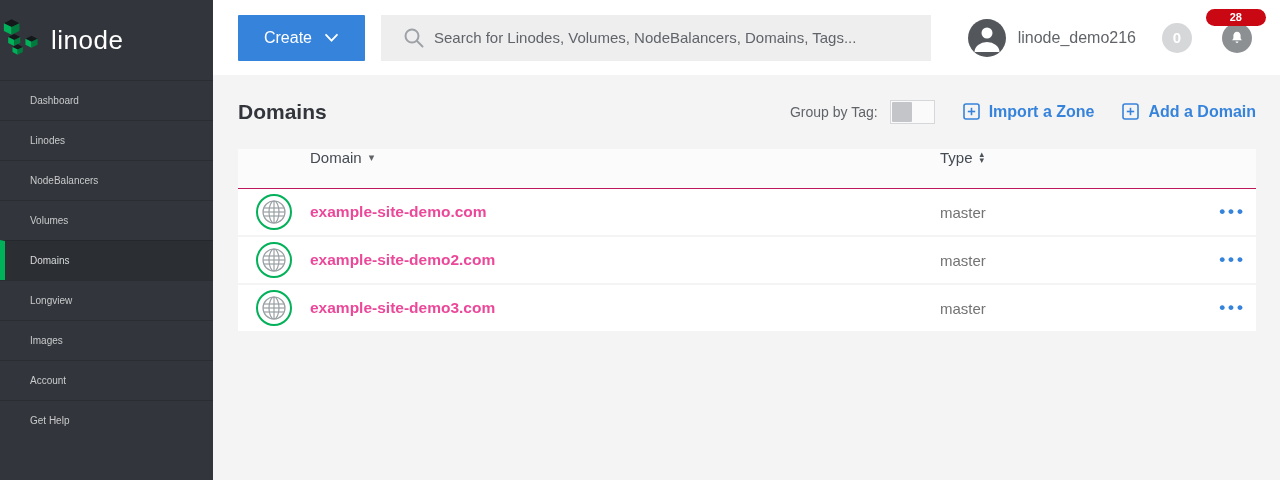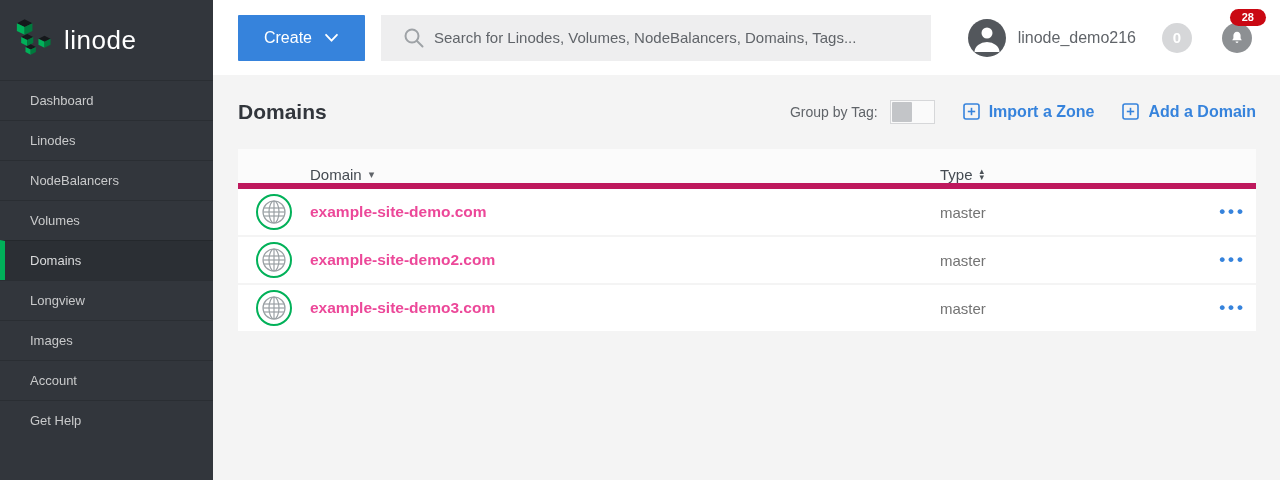--- a/index.html
+++ b/index.html
@@ -2,24 +2,24 @@
 <html><head>
 <meta charset="utf-8">
 <style>
   * { margin:0; padding:0; box-sizing:border-box; }
   html,body { width:1280px; height:480px; overflow:hidden;
     font-family:"Liberation Sans", sans-serif; }
   .app { width:1280px; height:480px; display:flex; background:#f4f4f4; }
 
   
   .sidebar { flex:0 0 213px; background:#32363c; height:480px; }
-  .logo { height:80px; display:flex; align-items:center; padding-left:16px; cursor:pointer; }
+  .logo { height:80px; display:flex; align-items:center; padding-left:3px; cursor:pointer; }
   .logo-text { color:#ffffff; font-size:26px; font-weight:500; letter-spacing:.5px; margin-left:10px; }
   .nav-item { height:40px; display:flex; align-items:center; padding-left:30px;
-    color:#c9cacb; font-size:13px; border-top:1px solid rgba(0,0,0,.14); cursor:pointer; }
+    color:#c9cacb; font-size:10px; border-top:1px solid rgba(0,0,0,.14); cursor:pointer; }
   .nav-item.selected { background:#2b2f34; border-left:5px solid #00b159; padding-left:25px; color:#d9dadb; }
 
   
   .main { flex:1; display:flex; flex-direction:column; min-width:0; }
 
   
   .topbar { height:75px; background:#ffffff; display:flex; align-items:center;
     padding:0 28px 0 25px; flex-shrink:0; }
   .create-btn { width:127px; height:46px; background:#3683dc; color:#ffffff; border:none;
     border-radius:1px; font-size:16px; font-family:inherit; display:flex; align-items:center;
@@ -32,39 +32,39 @@
   .searchbox input::placeholder { color:#606469; opacity:1; }
   .user-area { margin-left:auto; display:flex; align-items:center; cursor:pointer; }
   .username { margin-left:12px; font-size:16px; color:#606469; }
   .badge-zero { margin-left:26px; width:30px; height:30px; border-radius:50%; background:#d6d7d9;
     color:#ffffff; font-weight:bold; font-size:15px; display:flex; align-items:center;
     justify-content:center; cursor:pointer; flex-shrink:0; }
   .bell-wrap { position:relative; margin-left:30px; cursor:pointer; flex-shrink:0; }
   .bell-circle { width:30px; height:30px; border-radius:50%; background:#8d9093;
     display:flex; align-items:center; justify-content:center; }
   .red-badge { position:absolute; top:-14px; right:-14px; background:#ca0813; color:#ffffff;
-    font-size:11px; font-weight:bold; border-radius:10px; padding:3px 12px; line-height:1; }
+    font-size:11px; font-weight:bold; border-radius:10px; padding:3px 24px; line-height:1; }
 
   
   .content { flex:1; background:#f4f4f4; padding:0 24px 0 25px; min-width:0; }
   .page-head { height:74px; display:flex; align-items:center; }
   .page-title { font-size:21px; font-weight:bold; color:#32363c; }
   .toolbar { margin-left:auto; display:flex; align-items:center; gap:28px; }
   .groupby { display:flex; align-items:center; gap:12px; }
   .groupby-label { font-size:14px; color:#606469; }
   .toggle { width:45px; height:24px; background:#fafafa; border:1px solid #d6d7d9; cursor:pointer;
     display:flex; align-items:center; padding:1px; }
   .toggle-knob { width:20px; height:20px; background:#c3c5c8; border-radius:1px; }
   .tool-link { display:flex; align-items:flex-start; gap:9px; color:#3683dc; font-size:16px;
     font-weight:bold; cursor:pointer; text-decoration:none; }
 
   
   .table { width:100%; }
-  .t-header { height:40px; background:#fbfbfb; display:flex; align-items:flex-end;
-    border-bottom:6px solid #be185d; }
+  .t-header { height:40px; background:#fbfbfb; display:flex; align-items:flex-start;
+    border-bottom:1px solid #be185d; }
   .t-row { height:48px; background:#ffffff; display:flex; align-items:center;
     border-bottom:2px solid #f4f4f4; cursor:pointer; }
   .cell-icon { width:72px; display:flex; justify-content:center; flex-shrink:0; }
   .cell-domain { flex:1; font-size:15.5px; font-weight:bold; color:#ec4899; min-width:0; }
   .cell-type { width:270px; font-size:15px; color:#737373; flex-shrink:0; }
   .cell-actions { width:46px; text-align:right; padding-right:10px; flex-shrink:0; }
   .h-label { font-size:15px; color:#454b52; display:flex; align-items:center; gap:7px; cursor:pointer; }
   .h-domain { flex:1; }
   .h-type { width:270px; flex-shrink:0; }
   .sort-single { font-size:11px; color:#606469; line-height:1; }

